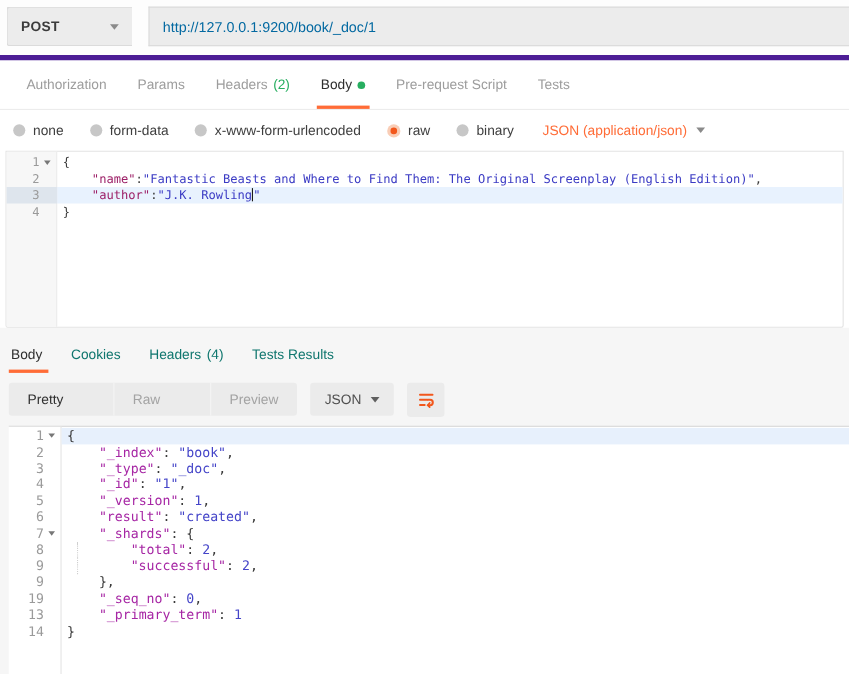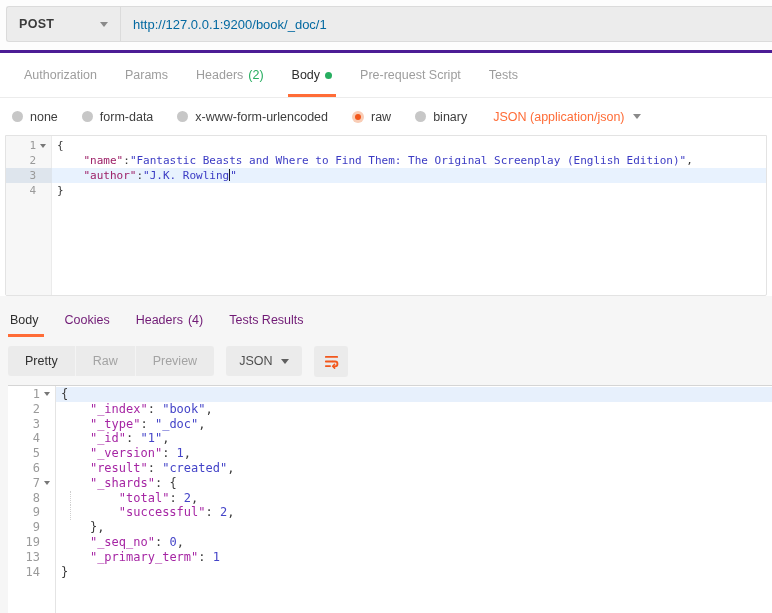--- a/index.html
+++ b/index.html
@@ -3,21 +3,21 @@
 <meta charset="utf-8">
 <style>
   * { margin:0; padding:0; box-sizing:border-box; }
   html,body { background:#fff; }
   body {
     width:772px; height:613px; overflow:hidden; position:relative;
     font-family:"Liberation Sans", sans-serif; color:#3c3c3c;
     font-size:12.5px;
   }
   
-  .urlbar { display:flex; padding:6px 0 8px 6px; border-bottom:3px solid #4c1d95; background:#fdfdfd; }
+  .urlbar { display:flex; padding:6px 0 8px 6px; border-bottom:5px solid #4c1d95; background:#fdfdfd;gap:15px; }
   .method {
     width:114px; height:36px; background:#ececec; border:1px solid #dbdbdb; border-right:none;
     border-radius:3px 0 0 3px; display:flex; align-items:center; justify-content:space-between;
     padding:0 12px; cursor:pointer;
   }
   .method .mlabel { font-weight:bold; color:#3b3b3b; letter-spacing:.3px; font-size:12.5px; }
   .urlfield {
     flex:1; height:36px; background:#ececec; border:1px solid #dbdbdb; border-right:none;
     color:#0369a1; font-size:13px; padding:0 12px; outline:none;
     font-family:"Liberation Sans", sans-serif;
@@ -61,26 +61,26 @@
   .ed-req .k { color:var(--kq,#9c1e66); }
   .ed-req .s { color:var(--sq,#3b3bc4); }
   .ed-res .k { color:var(--kr,#a626a4); }
   .ed-res .s { color:var(--sr,#4444c8); }
   .ed-res .n { color:var(--nr,#4444c8); }
   .p { color:#3a3a3a; }
   .cur { display:inline-block; width:1px; height:12px; background:#1a1a1a; vertical-align:-2px; }
   
   .respsec { background:#f6f6f6; height:318px; padding-top:7px; }
   .rtabs { display:flex; align-items:stretch; height:34px; padding-left:8px; }
-  .rtab { display:flex; align-items:center; gap:5px; padding:0 13px; color:#701a75; position:relative; cursor:pointer; }
+  .rtab { display:flex; align-items:center; gap:5px; padding:0 13px; color:#0f766e; position:relative; cursor:pointer; }
   .rtab:first-child { padding-left:2px; }
   .rtab.active { color:#2e2e2e; }
   .rtab.active .under { position:absolute; left:0; right:8px; bottom:0; height:3px; background:var(--acc,#ff6c37); }
   .rtoolbar { display:flex; align-items:center; height:48px; padding-left:8px; gap:12px; }
-  .seggroup { display:flex; background:#ebebeb; border-radius:3px; overflow:hidden; }
+  .seggroup { display:flex; background:#ebebeb; border-radius:3px; overflow:hidden;gap:28px; }
   .seg { padding:8px 17px; color:#a3a3a3; cursor:pointer; border-left:1px solid #f4f4f4; }
   .seg:first-child { border-left:none; }
   .seg.active { color:#303030; }
   .fmtdd { display:flex; align-items:center; gap:9px; background:#ebebeb; border-radius:3px; padding:8px 13px; color:#4f4f4f; cursor:pointer; }
   .fmtdd .chev { border-top-color:#5f5f5f; }
   .wrapbtn { width:34px; height:31px; background:#ebebeb; border-radius:3px; display:flex; align-items:center; justify-content:center; cursor:pointer; }
   .ed-res { margin-left:8px; border-top:1px solid #d5d5d5; height:229px; padding-top:1px; font-size:12px; }
 </style>
 </head>
 <body style="--acc: #ff6c37; --grn: #27ae60; --kq: #9c1e66; --sq: #3b3bc4; --kr: #a626a4; --sr: #4444c8; --nr: #4444c8;">

